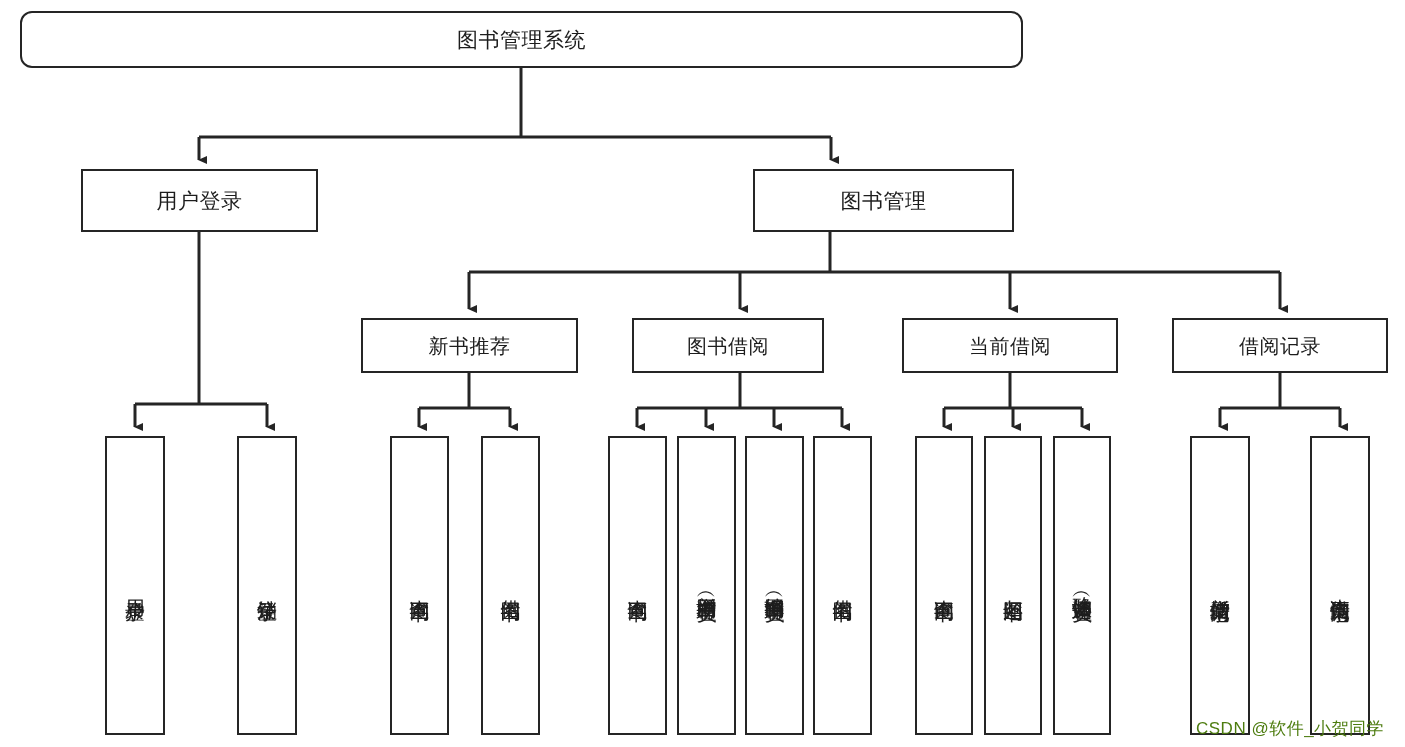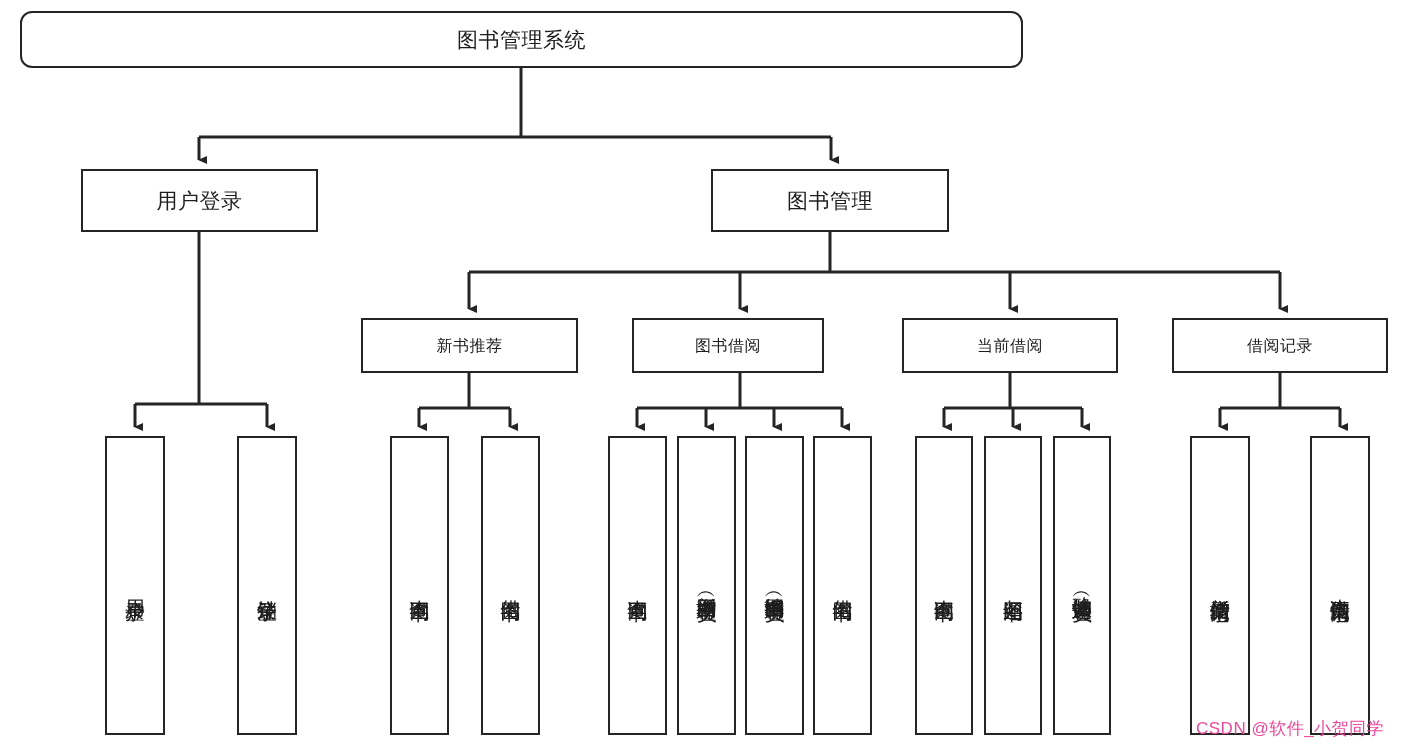--- a/index.html
+++ b/index.html
@@ -34,40 +34,40 @@
     justify-content: center;
     color: #1d1d1d;
   }
   .node.lvl1 { border-width: 2px; border-radius: 12px; }
   .node-label {
     font-size: 21px;
     line-height: 1.2;
     white-space: nowrap;
     letter-spacing: 0.5px;
   }
-  .node.lvl3 .node-label { font-size: 16px; text-align: right; }
+  .node.lvl3 .node-label { font-size: 20px; text-align: right; }
   
   .node.leaf {
     align-items: center;
     justify-content: center;
   }
   .node.leaf .node-label {
     writing-mode: vertical-rl;
     text-orientation: upright;
     white-space: normal;
     font-size: 20px;
     line-height: 1.05;
     letter-spacing: 1px;
     max-height: 100%;
     text-align: center;
   }
   .watermark {
     position: absolute;
     font-size: 17px;
-    color: #ec4899;
+    color: #4d7c0f;
     white-space: nowrap;
     letter-spacing: 0.5px;
     pointer-events: none;
   }
 </style>
 </head>
 <body>
 
 <div id="canvas">
 
@@ -121,21 +121,21 @@
     </g>
   </svg>
 
   <div class="node lvl1" style="left:20px; top:11px; width:1003px; height:57px;">
     <span class="node-label">图书管理系统</span>
   </div>
 
   <div class="node lvl2" style="left:81px; top:169px; width:237px; height:63px;">
     <span class="node-label">用户登录</span>
   </div>
-  <div class="node lvl2" style="left:711px; top:169px; width:238px; height:63px;text-align:center;">
+  <div class="node lvl2" style="left:753px; top:169px; width:261px; height:63px;text-align:center;">
     <span class="node-label">图书管理</span>
   </div>
 
   <div class="node lvl3" style="left:361px; top:318px; width:217px; height:55px;">
     <span class="node-label">新书推荐</span>
   </div>
   <div class="node lvl3" style="left:632px; top:318px; width:192px; height:55px;">
     <span class="node-label">图书借阅</span>
   </div>
   <div class="node lvl3" style="left:1172px; top:318px; width:216px; height:55px;">

